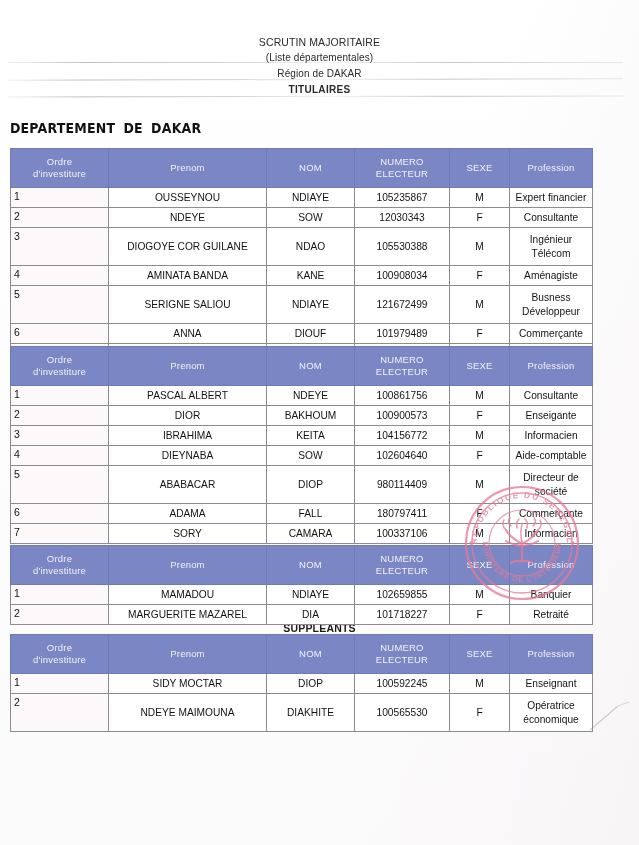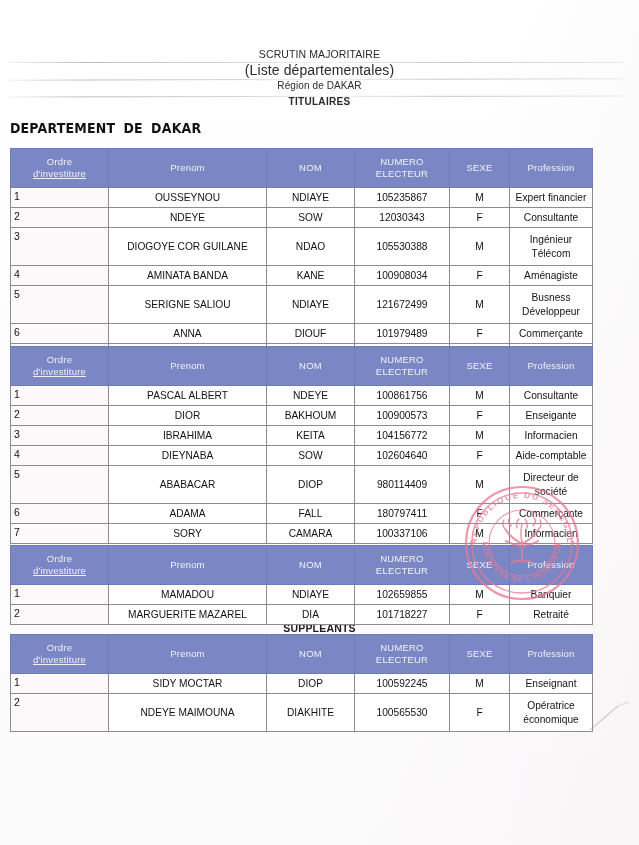--- a/index.html
+++ b/index.html
@@ -31,33 +31,33 @@
     background:
       linear-gradient(105deg, rgba(250,248,249,0) 60%, rgba(244,240,242,.55) 100%),
       linear-gradient(180deg, rgba(255,255,255,1) 0%, rgba(252,251,252,1) 100%);
     pointer-events: none;
   }
 
   
   #title-block {
     position: absolute;
     left: 0;
-    top: 46px;
+    top: 34px;
     width: 639px;
   }
   .title-line {
     position: relative;
     text-align: center;
     font-size: 10.5px;
     line-height: 16px;
     letter-spacing: .1px;
     color: #2b2b2b;
     height: 16px;
   }
-  .title-line.t2 { font-size: 14px; }
+  .title-line.t2 { font-size: 10px; }
   .title-line.t3 { font-size: 10px; font-weight: normal; }
   .title-line.t4 { font-size: 10px; font-weight: bold; letter-spacing: .3px; }
 
   
   .scanrule {
     position: absolute;
     left: 8px;
     width: 615px;
     height: 1px;
     background: linear-gradient(90deg,
@@ -135,21 +135,21 @@
     border: 1px solid #6f7ab8;
     padding: 3px 2px;
     height: 32px;
     vertical-align: middle;
     line-height: 12px;
   }
   .tbl th.ordre-head {
     text-align: center;
   }
   .tbl th.ordre-head .l1 { display: block; }
-  .tbl th.ordre-head .l2 { display: block; text-decoration: underline; }
+  .tbl th.ordre-head .l2 { display: block; }
 
   .tbl td {
     border: 1px solid #8c8c8c;
     padding: 2px 3px;
     font-size: 10.2px;
     line-height: 13px;
     text-align: center;
     vertical-align: middle;
     color: #131313;
     background: #ffffff;

